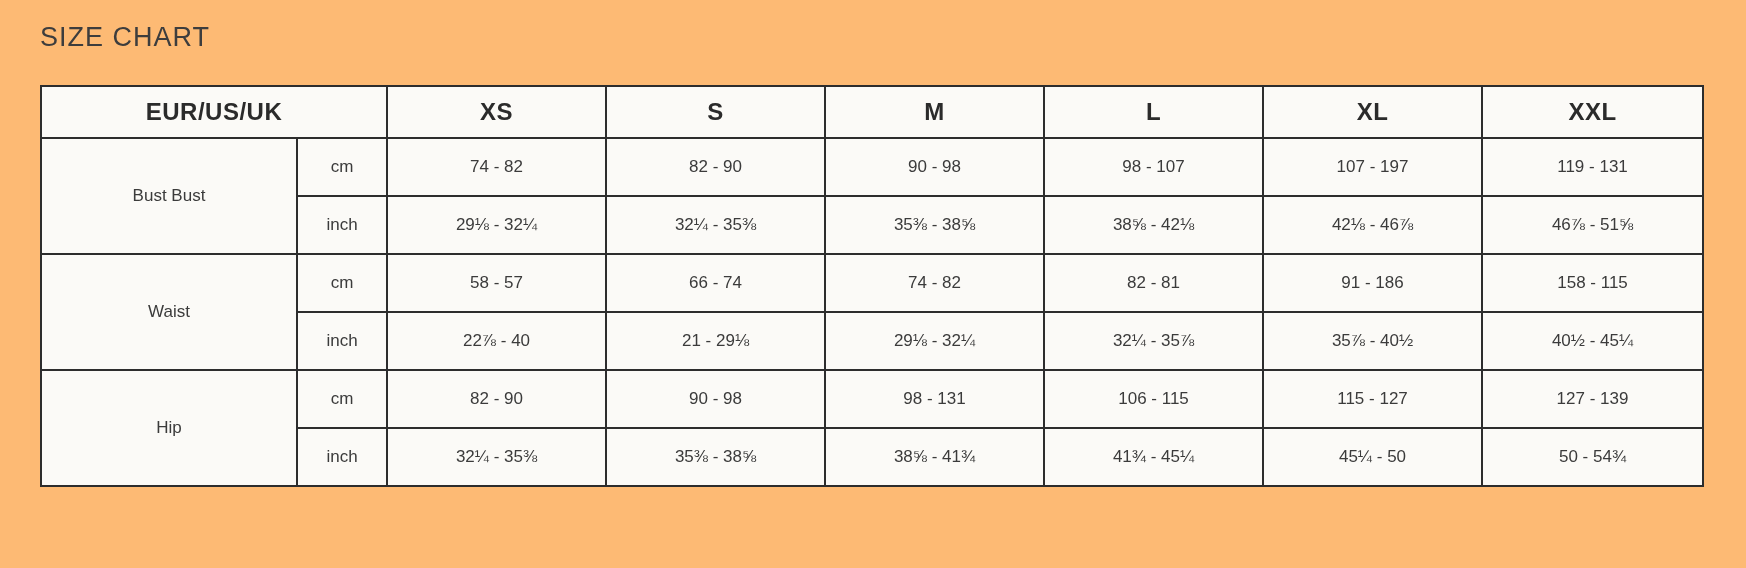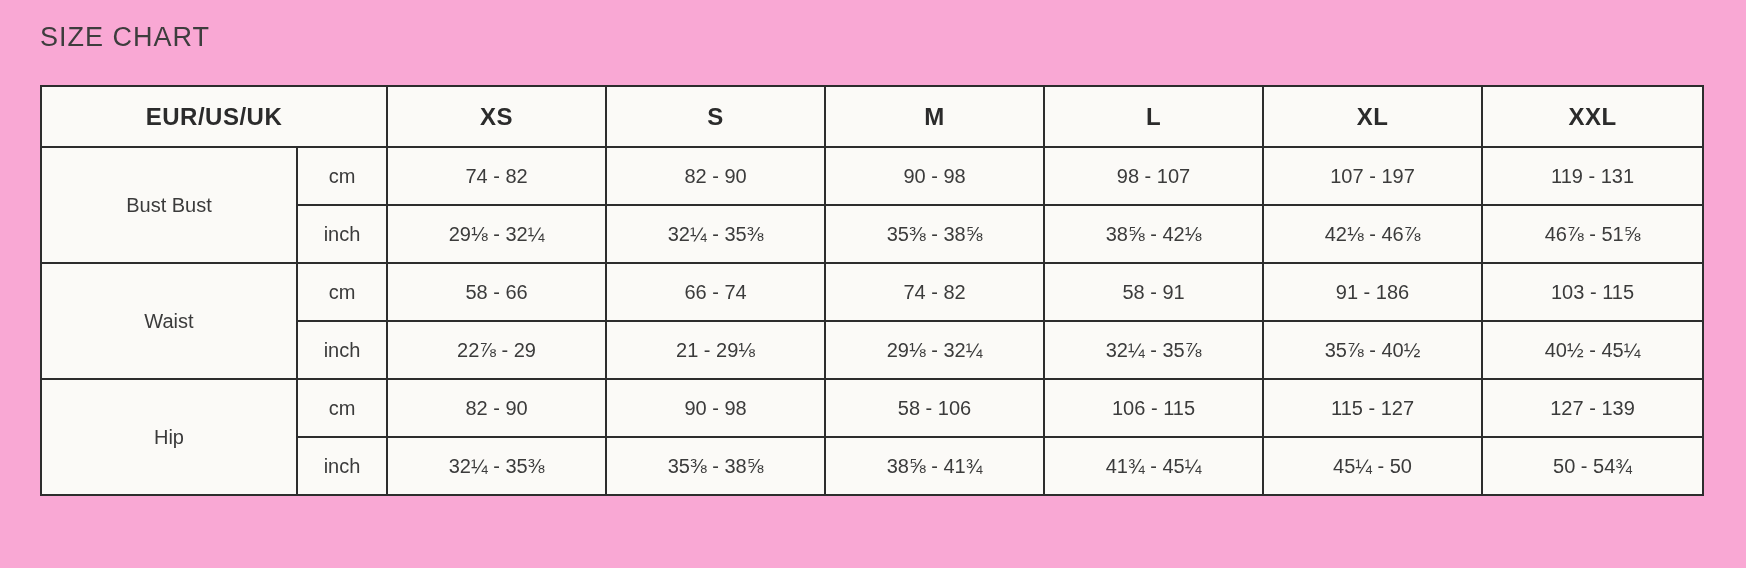--- a/index.html
+++ b/index.html
@@ -5,21 +5,21 @@
   html, body {
     margin: 0;
     padding: 0;
     background: #fbfaf7;
     font-family: "Liberation Sans", "DejaVu Sans", sans-serif;
   }
   .page {
     position: relative;
     width: 1746px;
     height: 568px;
-    background: #f9a8d4;
+    background: #fdba74;
     overflow: hidden;
   }
   .title {
     position: absolute;
     left: 40px;
     top: 22px;
     margin: 0;
     font-size: 27px;
     font-weight: 300;
     letter-spacing: 1px;
@@ -35,25 +35,25 @@
     background: #fbfaf7;
   }
   table.size-table th,
   table.size-table td {
     border: 2px solid #2d2d2d;
     text-align: center;
     vertical-align: middle;
     padding: 0;
     color: #3b3b3b;
     font-weight: 400;
-    font-size: 20px;
+    font-size: 17px;
     overflow: hidden;
     white-space: nowrap;
   }
-  table.size-table thead tr { height: 61px; border-radius: 14px; }
+  table.size-table thead tr { height: 52px; border-radius: 14px; }
   table.size-table tbody tr { height: 58px; }
   table.size-table th {
     font-weight: 700;
     font-size: 24px;
     color: #2b2b2b;
     letter-spacing: 0.5px;
   }
   td.measure { font-size: 26px; }
   td.unit { font-size: 24px; }
 </style>
@@ -102,42 +102,42 @@
         <td>29⅛ - 32¼</td>
         <td>32¼ - 35⅜</td>
         <td>35⅜ - 38⅝</td>
         <td>38⅝ - 42⅛</td>
         <td>42⅛ - 46⅞</td>
         <td>46⅞ - 51⅝</td>
       </tr>
       <tr>
         <td class="measure" rowspan="2">Waist</td>
         <td class="unit">cm</td>
-        <td>58 - 66</td>
+        <td>58 - 57</td>
         <td>66 - 74</td>
         <td>74 - 82</td>
-        <td>58 - 91</td>
+        <td>82 - 81</td>
         <td>91 - 186</td>
-        <td>103 - 115</td>
+        <td>158 - 115</td>
       </tr>
       <tr>
         <td class="unit">inch</td>
-        <td>22⅞ - 29</td>
+        <td>22⅞ - 40</td>
         <td>21 - 29⅛</td>
         <td>29⅛ - 32¼</td>
         <td>32¼ - 35⅞</td>
         <td>35⅞ - 40½</td>
         <td>40½ - 45¼</td>
       </tr>
       <tr>
         <td class="measure" rowspan="2">Hip</td>
         <td class="unit">cm</td>
         <td>82 - 90</td>
         <td>90 - 98</td>
-        <td>58 - 106</td>
+        <td>98 - 131</td>
         <td>106 - 115</td>
         <td>115 - 127</td>
         <td>127 - 139</td>
       </tr>
       <tr>
         <td class="unit">inch</td>
         <td>32¼ - 35⅜</td>
         <td>35⅜ - 38⅝</td>
         <td>38⅝ - 41¾</td>
         <td>41¾ - 45¼</td>

